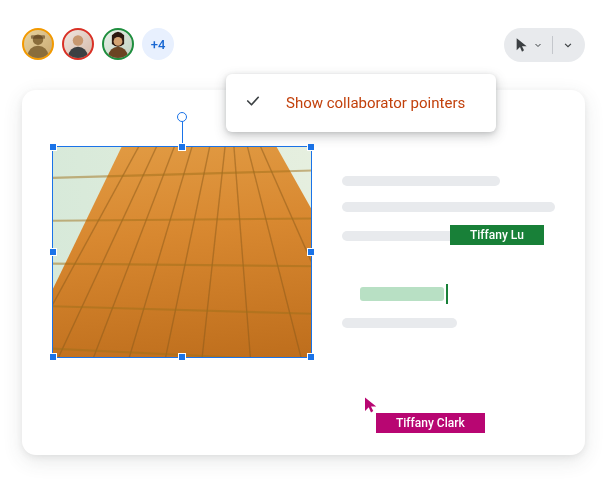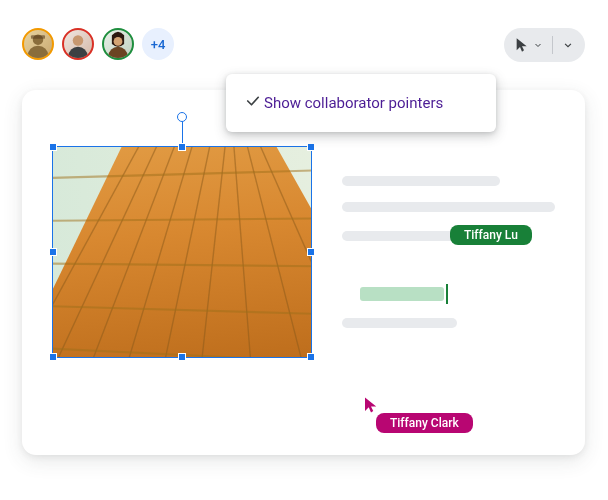--- a/index.html
+++ b/index.html
@@ -170,22 +170,22 @@
     .caret {
       position: absolute;
       left: 104px;
       top: -2px;
       width: 2px;
       height: 20px;
       background: #188038;
     }
     .name-tag {
       position: absolute;
-      padding: 3px 14px;
-      border-radius: 8px;
+      padding: 3px 20px;
+      border-radius: 0;
       color: #fff;
       font-size: 12px;
       font-weight: 500;
       white-space: nowrap;
     }
     .tag-tiffany {
       background: #188038;
       top: -3px;
       left: 108px;
     }
@@ -209,24 +209,24 @@
       width: 270px;
       background: #fff;
       border-radius: 6px;
       box-shadow: 0 4px 12px rgba(60,64,67,0.28), 0 1px 4px rgba(60,64,67,0.15);
       padding: 8px 0;
       z-index: 10;
     }
     .menu-item {
       display: flex;
       align-items: center;
-      gap: 2px;
+      gap: 24px;
       padding: 10px 18px;
       font-size: 15px;
-      color: #4c1d95;
+      color: #c2410c;
       cursor: pointer;
     }
     .menu-item .check {
       width: 18px;
       flex-shrink: 0;
     }
   </style>
 </head>
 <body>
 

